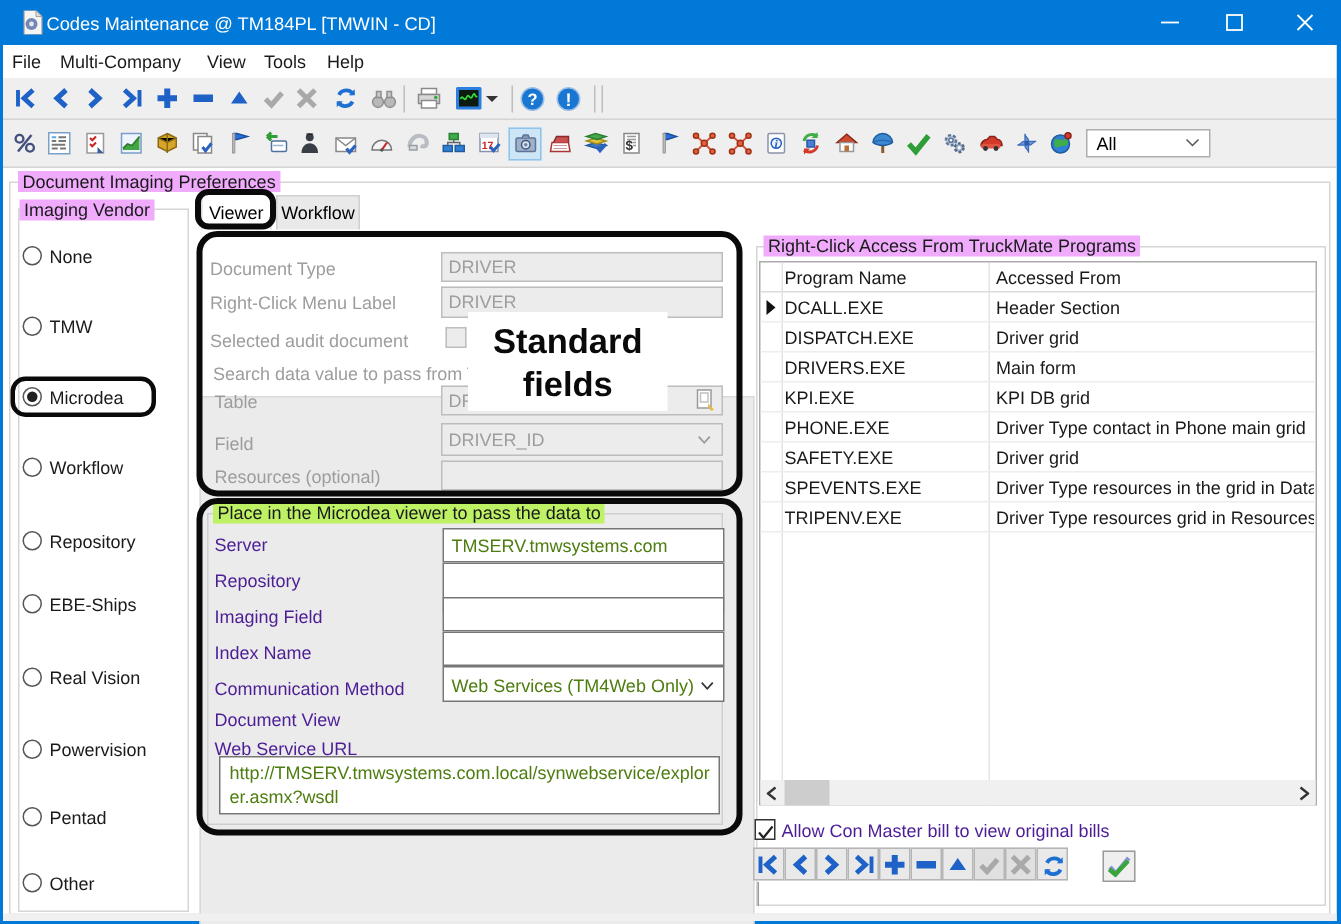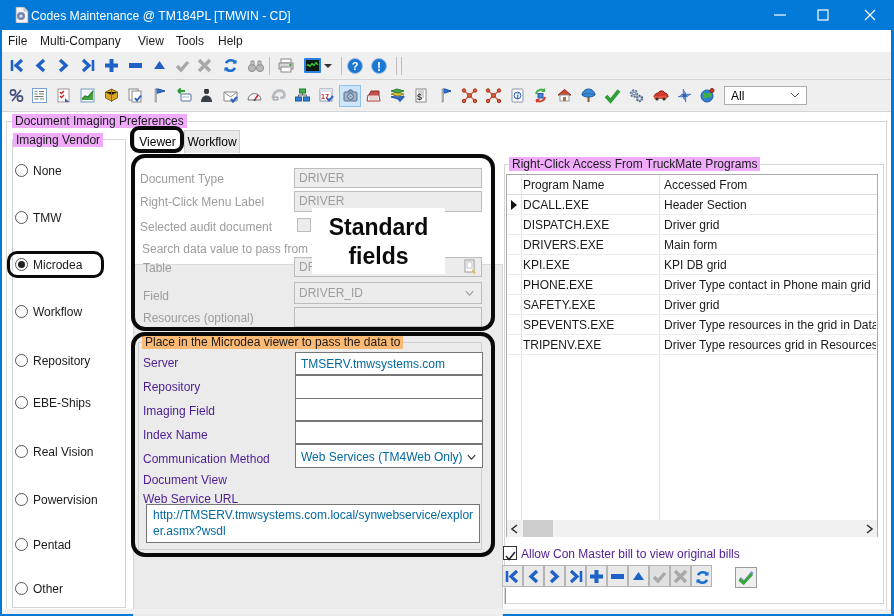--- a/index.html
+++ b/index.html
@@ -27,21 +27,21 @@
 .radlbl{position:absolute;font-size:12px;color:#1a1a1a;white-space:nowrap}
 
 .callout{position:absolute;border:4px solid #0a0a0a;border-radius:14px}
 
 #tabpage{left:131px;top:152px;width:370px;height:409px;background:#ebebeb;border:1px solid #d9d9d9}
 .tab{position:absolute;font-size:12px}
 
 .flabel{position:absolute;font-size:12px;color:#9d9d9d;white-space:nowrap}
 .blabel{position:absolute;font-size:12px;color:#4c1d95;white-space:nowrap}
 .dfield{position:absolute;background:#ececec;border:1px solid #bdbdbd;font-size:12px;color:#9d9d9d;padding:2px 4px;white-space:nowrap;overflow:hidden}
-.wfield{position:absolute;background:#fff;border:1px solid #767676;font-size:12px;color:#0369a1;padding:2px 5px;white-space:nowrap;overflow:hidden}
+.wfield{position:absolute;background:#fff;border:1px solid #767676;font-size:12px;color:#4d7c0f;padding:2px 5px;white-space:nowrap;overflow:hidden}
 .chev{position:absolute;width:9px;height:9px}
 
 #grid{left:504px;top:62px;width:372px;height:363px;background:#fff;border:1px solid #ababab;font-size:12px;color:#1a1a1a}
 .grow{position:absolute;left:0;width:370px;height:20px;border-bottom:1px solid #ededed}
 .gc1{position:absolute;left:16px;top:3px;white-space:nowrap}
 .gc2{position:absolute;left:157px;top:3px;white-space:nowrap;overflow:hidden;width:212px}
 
 .navbtn{position:absolute;top:0;width:21px;height:22px;background:#e9e9e9;border:1px solid #b5b5b5}
 .navbtn svg{position:absolute;left:2px;top:3px}
 </style>
@@ -369,21 +369,21 @@
 <svg class="chev" style="left:463px;top:177px" width="11" height="8" viewBox="0 0 11 8">
       <path d="M1 1l4.5 5L10 1" stroke="#9a9a9a" stroke-width="1.4" fill="none"></path>
     </svg>
 <div class="flabel" style="left:141px;top:199px">Resources (optional)</div>
 <div class="dfield" style="left:292px;top:195px;width:188px;height:20px"></div>
 
 <div class="abs" style="left:310px;top:96px;width:133px;height:66px;background:#fff;z-index:4;text-align:center;font-weight:bold;font-size:23px;color:#0a0a0a;line-height:29px;padding-top:5px">Standard<br>fields</div>
 <div class="callout" style="left:129px;top:42px;width:364px;height:177px;z-index:5"></div>
 
 <div class="groupbox" style="left:136px;top:230px;width:344px;height:208px;border-color:#cfcfcf"></div>
-<div class="grouplabel" style="left:140px;top:223px;background:#fdba74">Place in the Microdea viewer to pass the data to</div>
+<div class="grouplabel" style="left:140px;top:223px;background:#bef264">Place in the Microdea viewer to pass the data to</div>
 <div class="blabel" style="left:141px;top:244px">Server</div>
 <div class="wfield" style="left:293px;top:240px;width:188px;height:23px;padding-top:4px">TMSERV.tmwsystems.com</div>
 <div class="blabel" style="left:141px;top:268px">Repository</div>
 <div class="wfield" style="left:293px;top:263px;width:188px;height:34px;padding-top:20px">NoChild</div>
 <div class="blabel" style="left:141px;top:292px">Imaging Field</div>
 <div class="wfield" style="left:293px;top:286px;width:188px;height:23px"></div>
 <div class="blabel" style="left:141px;top:316px">Index Name</div>
 <div class="wfield" style="left:293px;top:309px;width:188px;height:23px"></div>
 <div class="blabel" style="left:141px;top:340px">Communication Method</div>
 <div class="wfield" style="left:293px;top:332px;width:188px;height:24px;padding-top:5px">Web Services (TM4Web Only)</div>

